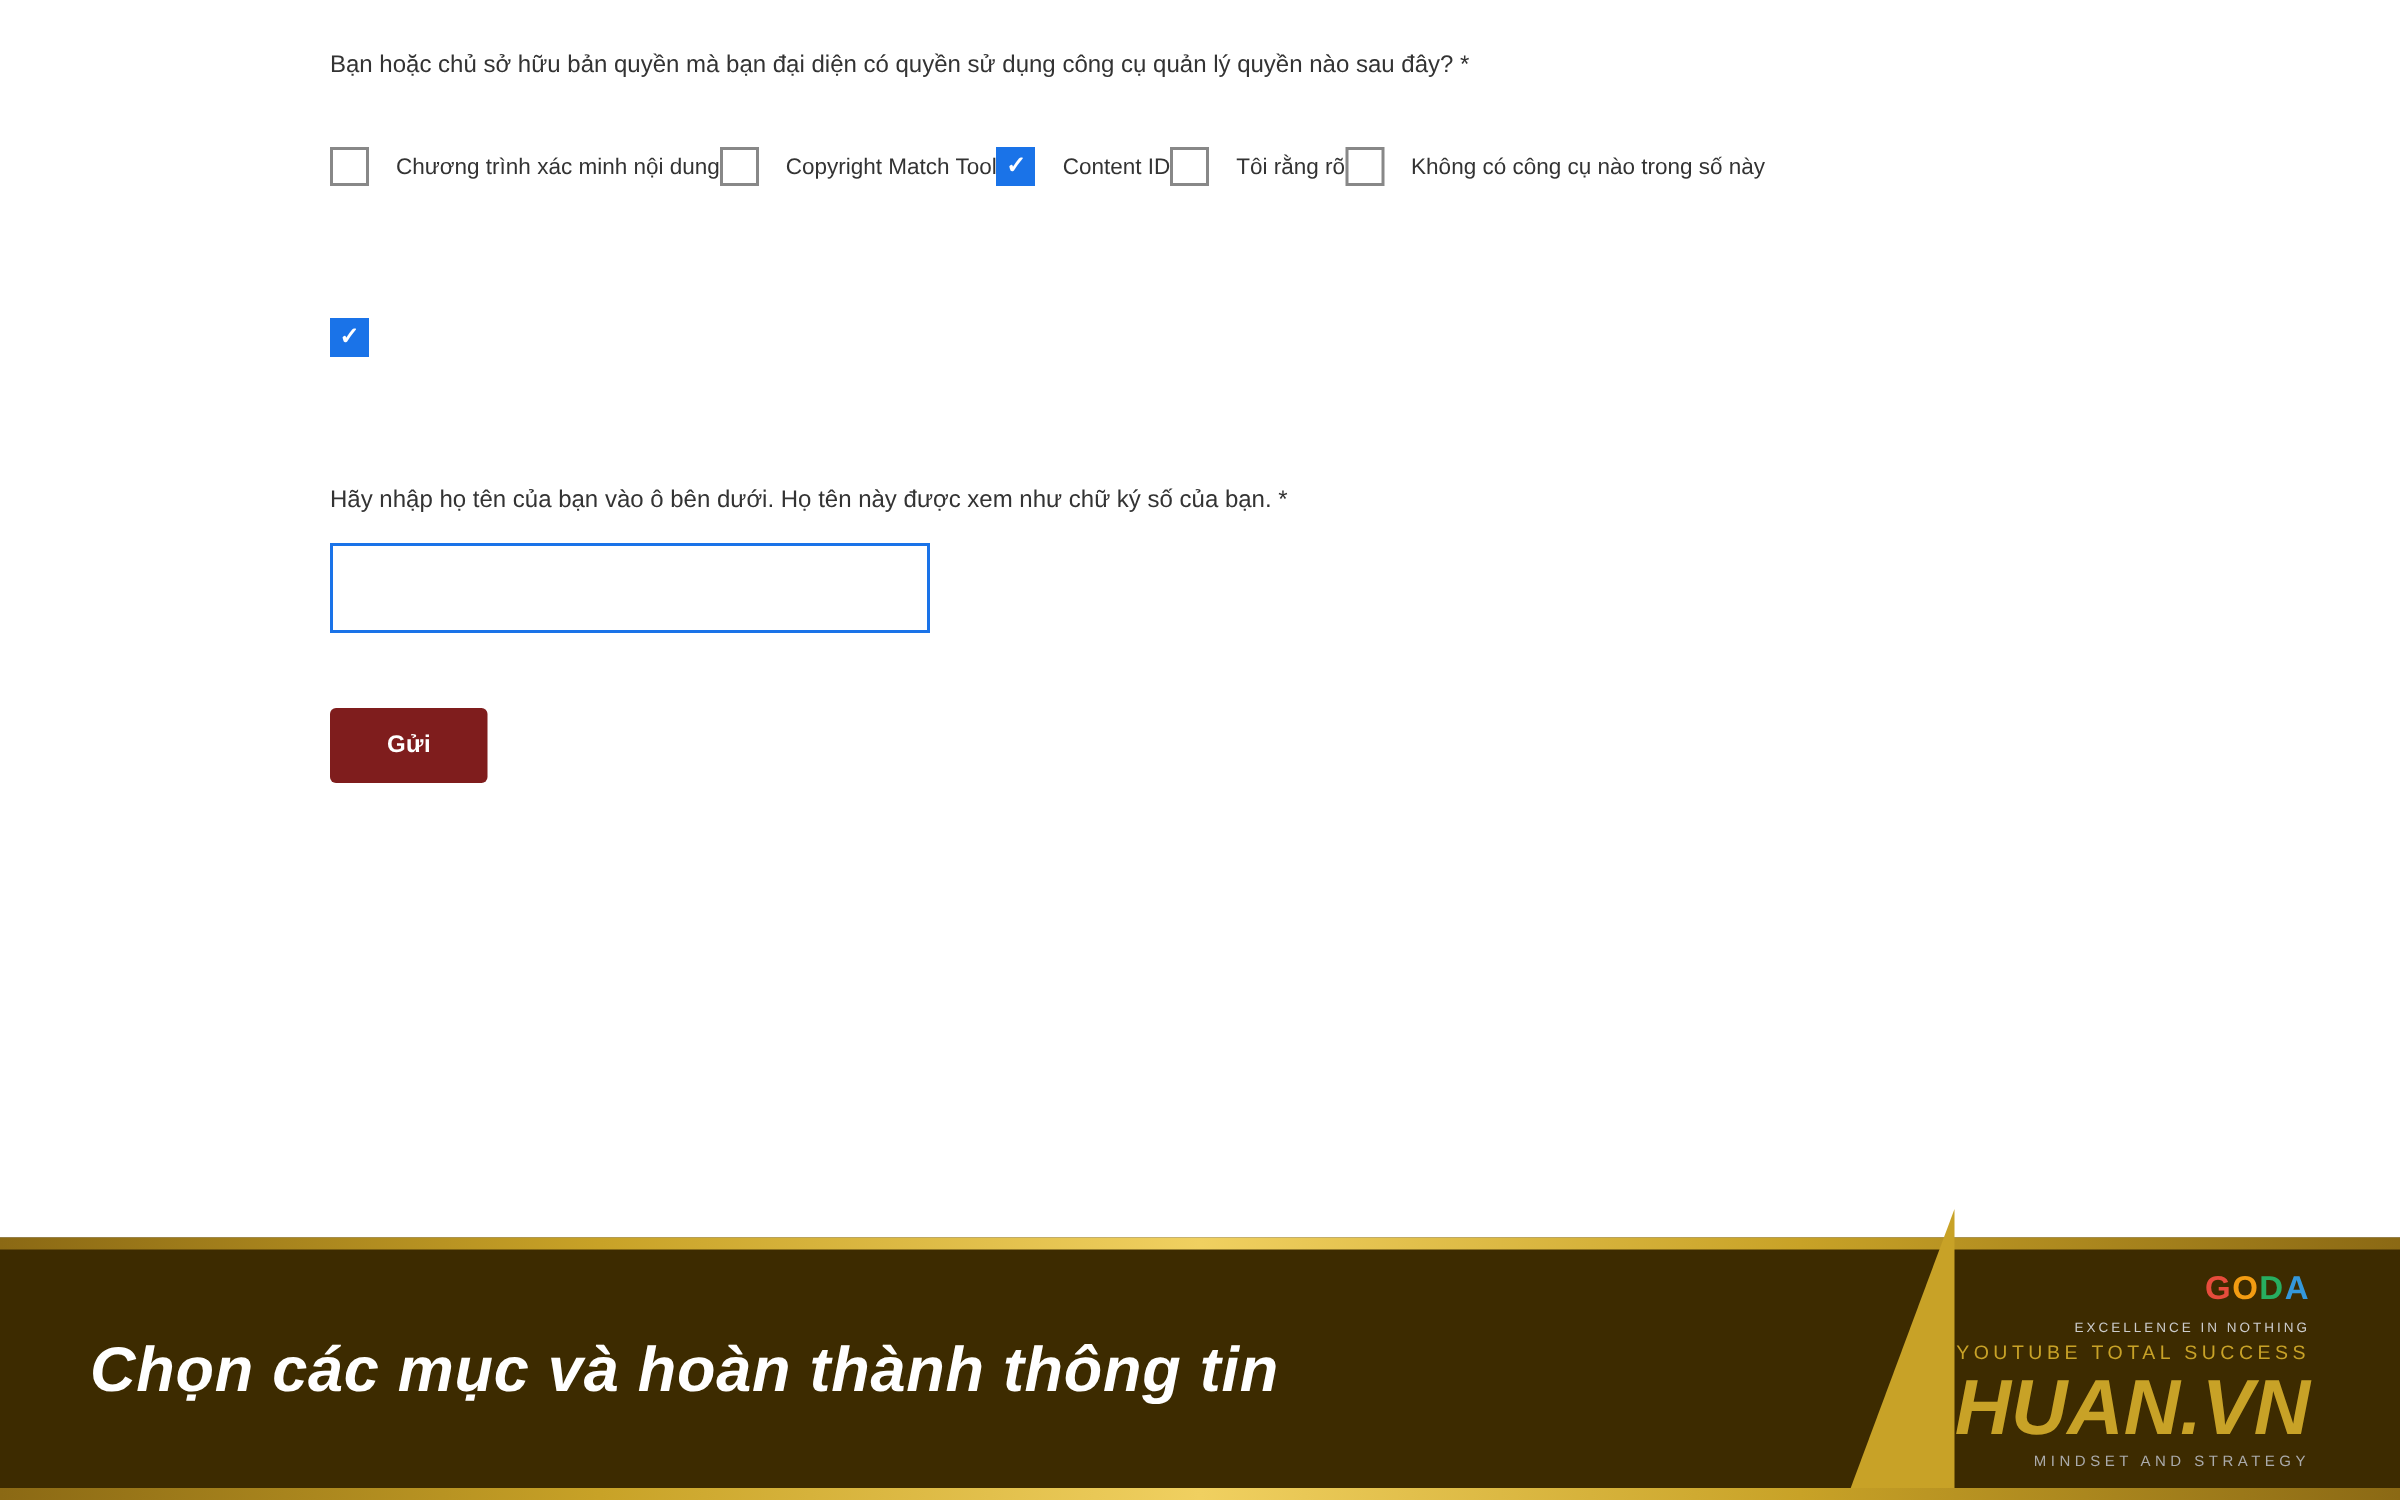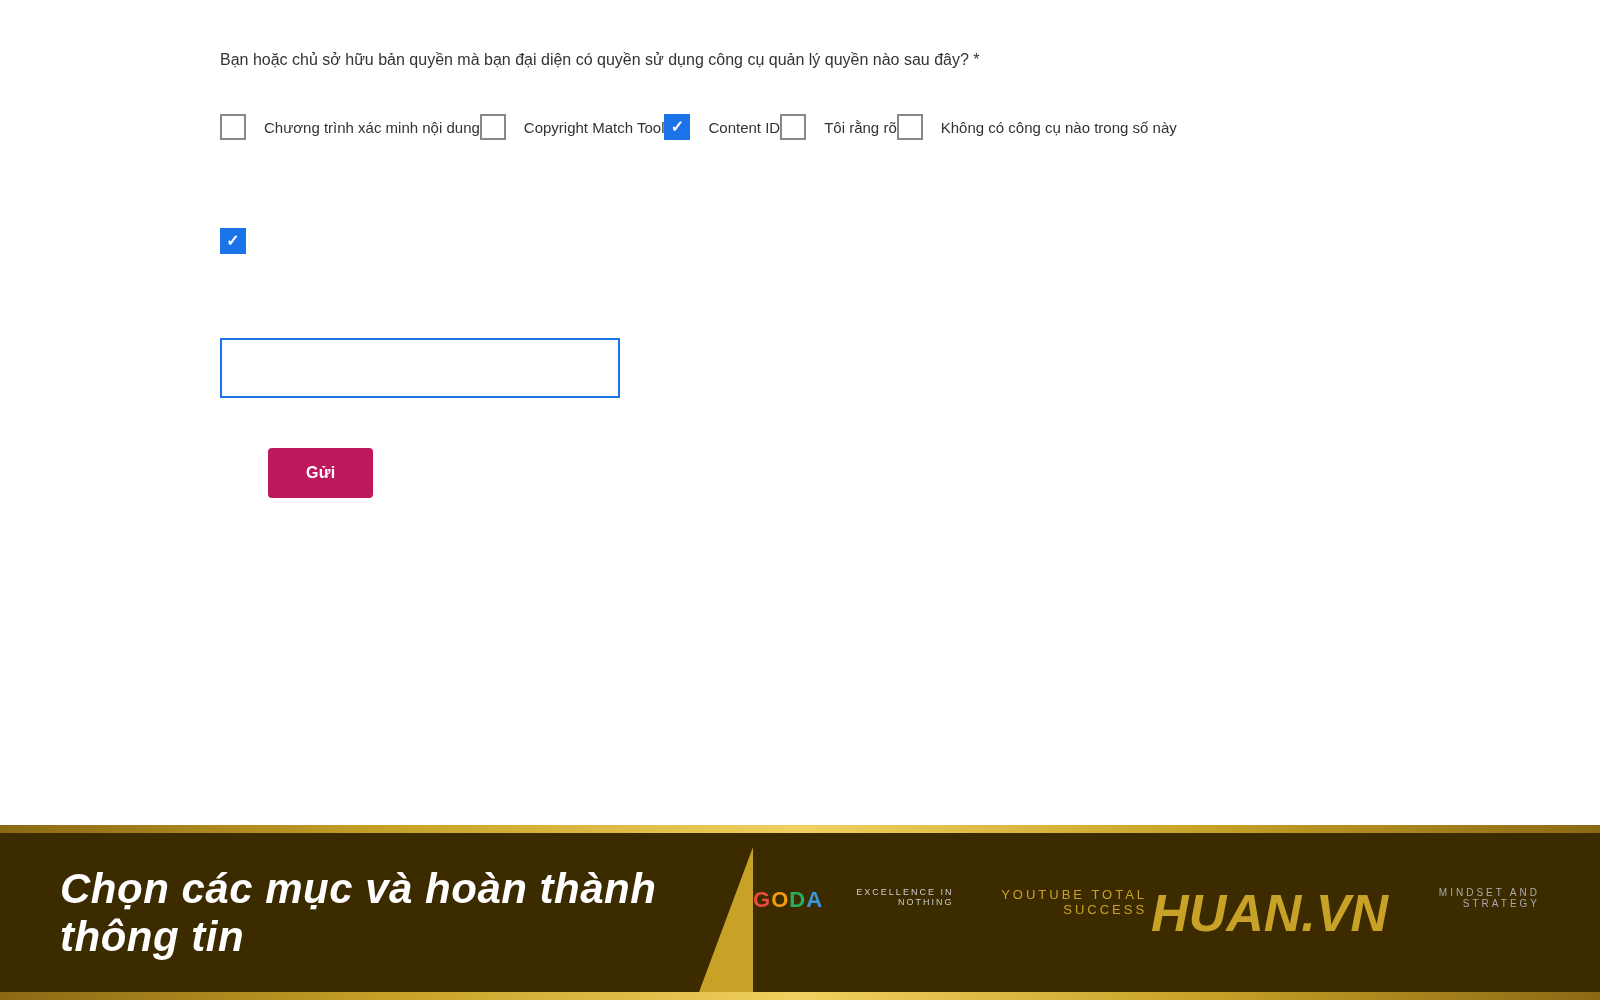--- a/index.html
+++ b/index.html
@@ -9,21 +9,21 @@
       width: 1600px;
       height: 1000px;
       overflow: hidden;
       display: flex;
       flex-direction: column;
     }
 
     .main-content {
       flex: 1;
       background: #ffffff;
-      padding: 48px 0 40px 220px;
+      padding: 32px 0 40px 220px;
       overflow: hidden;
     }
 
     .question-text {
       font-size: 16px;
       color: #333;
       margin-bottom: 28px;
       max-width: 860px;
       line-height: 1.5;
     }
@@ -113,30 +113,29 @@
       height: 100%;
       font-size: 15px;
       color: #333;
     }
 
     .submit-section {
       margin-top: 50px;
     }
 
     .submit-btn {
-      background: #be185d;
+      background: #7f1d1d;
       color: white;
       border: none;
       padding: 16px 38px;
       font-size: 16px;
       font-weight: bold;
       cursor: pointer;
       border-radius: 4px;
       letter-spacing: 0.3px;
-      margin-left: 48px;
     }
 
     
     .bottom-banner {
       background: #3d2b00;
       height: 175px;
       display: flex;
       align-items: center;
       justify-content: space-between;
       padding: 0 60px 0 60px;
@@ -147,21 +146,22 @@
     .banner-text {
       color: white;
       font-size: 42px;
       font-weight: 900;
       font-style: italic;
       letter-spacing: 0.5px;
     }
 
     .banner-right {
       display: flex;
-      align-items: flex-start;
+      flex-direction: column;
+      align-items: flex-end;
       gap: 4px;
       position: relative;
     }
 
     .gold-triangle {
       position: absolute;
       left: -80px;
       top: -40px;
       width: 0;
       height: 0;
@@ -295,20 +295,21 @@
     <div class="checkbox-item">
       <div class="checkbox-box checked">
         <span class="checkmark" style="display:block;">✓</span>
       </div>
     </div>
   </div>
 
   <div class="section-gap-large"></div>
 
   <div class="signature-section">
+    <p class="signature-label">Hãy nhập họ tên của bạn vào ô bên dưới. Họ tên này được xem như chữ ký số của bạn. *</p>
     <div class="signature-input">
       <input type="text" style="">
     </div>
   </div>
 
   <div class="submit-section">
     <button class="submit-btn">Gửi</button>
   </div>
 
 </div>

